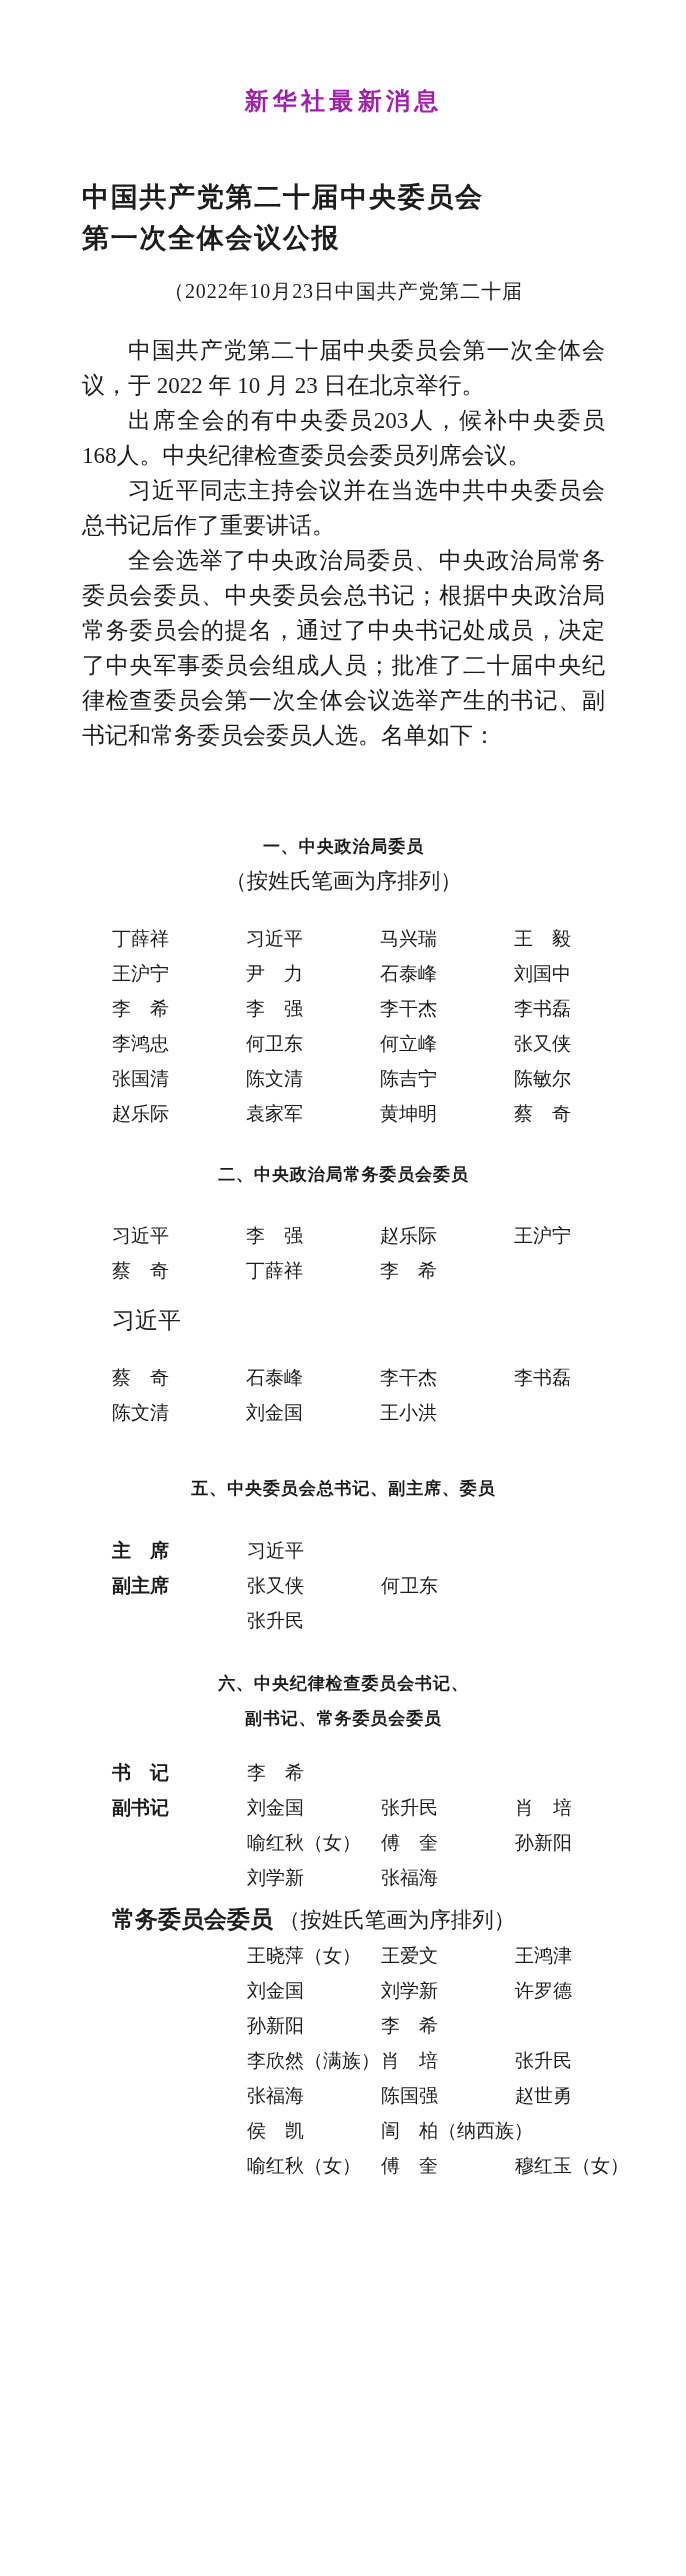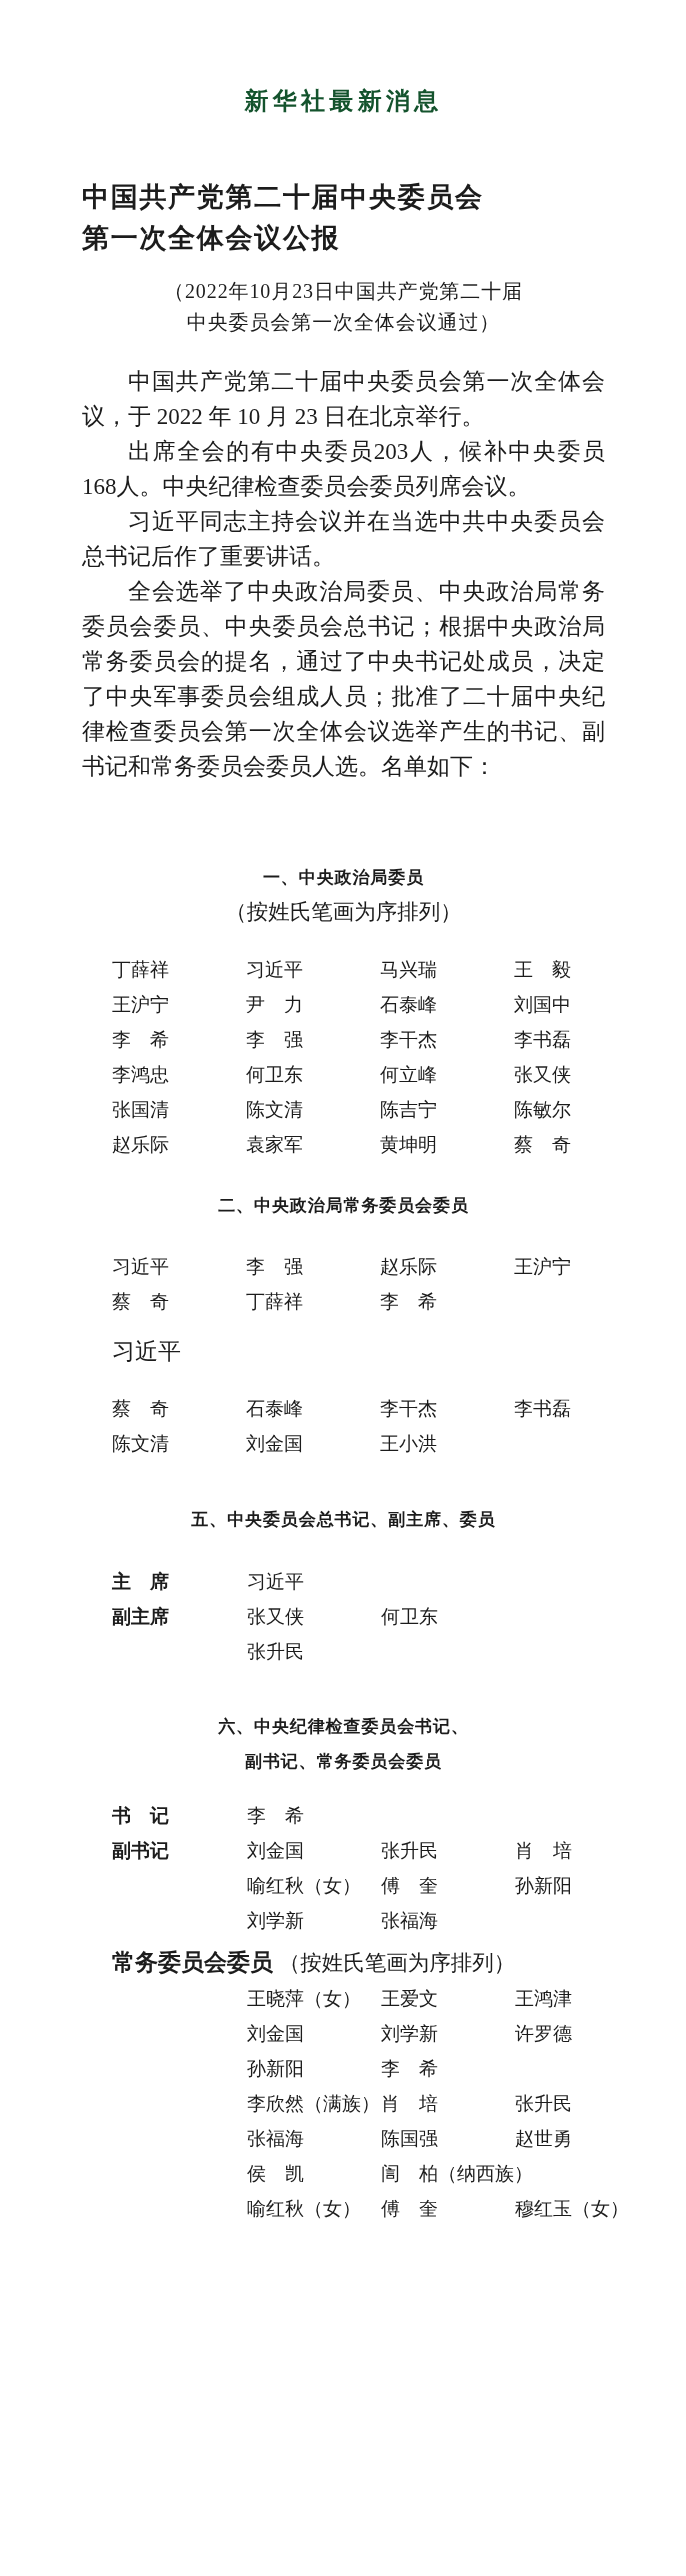--- a/index.html
+++ b/index.html
@@ -52,21 +52,21 @@
     font-weight: bold;
     font-size: 17px;
     line-height: 35px;
     letter-spacing: 0.9px;
   }
   .mt-sec1 { margin-top: 76px; }
   .mt-sec2 { margin-top: 26px; }
   .mt-sec3 { margin-top: 21.5px; }
   .mt-sec4 { margin-top: 15.5px; }
   .mt-sec5 { margin-top: 41px; }
-  .mt-sec6 { margin-top: 40px; text-align: center; }
+  .mt-sec6 { margin-top: 28px; text-align: center; }
   .sort-note {
     text-align: center;
     font-size: 21.5px;
     line-height: 35px;
   }
 
   .grid { margin-top: 21.5px; }
   .grid-tight { margin-top: 26px; }
   .lrow {
     display: flex;
@@ -94,30 +94,29 @@
   }
   .standing-label { font-weight: bold; }
   .standing-note { font-size: 21.5px; }
 </style>
 </head>
 <body>
 
 <div class="page">
   <div class="inner">
 
-    <div class="masthead" style="color: #14532d;">新华社最新消息</div>
+    <div class="masthead" style="color: #a21caf;">新华社最新消息</div>
 
     <div class="title">
       <div>中国共产党第二十届中央委员会</div>
       <div>第一次全体会议公报</div>
     </div>
 
     <div class="subtitle">
       <div>（2022年10月23日中国共产党第二十届</div>
-      <div>中央委员会第一次全体会议通过）</div>
     </div>
 
     <div class="body-block">
       <p class="body-p">中国共产党第二十届中央委员会第一次全体会议，于 2022 年 10 月 23 日在北京举行。</p>
       <p class="body-p">出席全会的有中央委员203人，候补中央委员168人。中央纪律检查委员会委员列席会议。</p>
       <p class="body-p">习近平同志主持会议并在当选中共中央委员会总书记后作了重要讲话。</p>
       <p class="body-p">全会选举了中央政治局委员、中央政治局常务委员会委员、中央委员会总书记；根据中央政治局常务委员会的提名，通过了中央书记处成员，决定了中央军事委员会组成人员；批准了二十届中央纪律检查委员会第一次全体会议选举产生的书记、副书记和常务委员会委员人选。名单如下：</p>
     </div>
 
     <div class="sec-heading mt-sec1">一、中央政治局委员</div>

